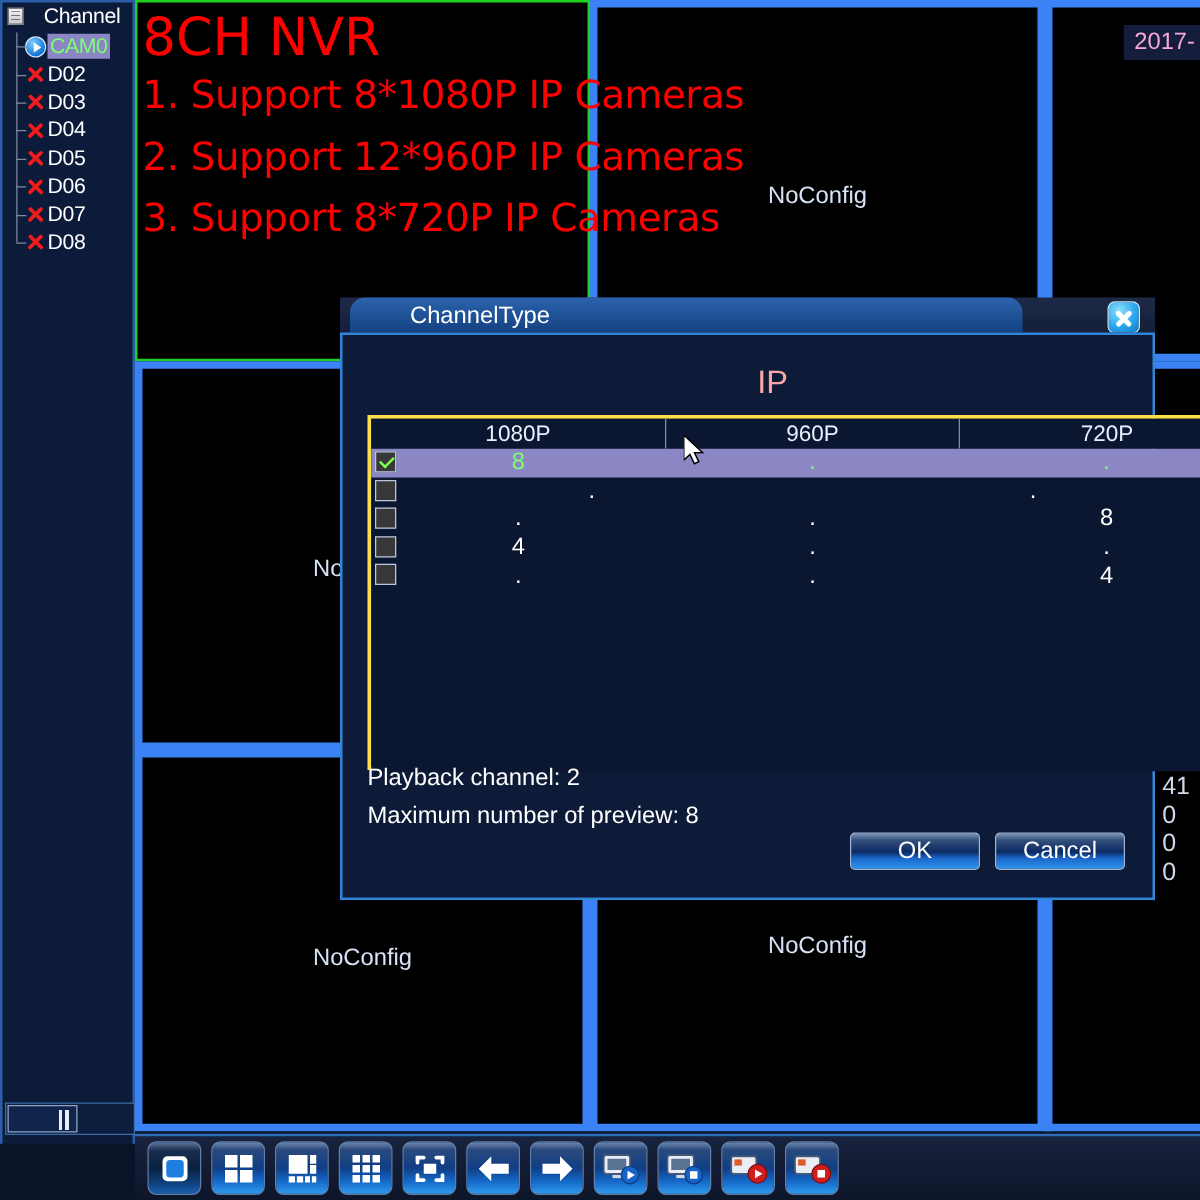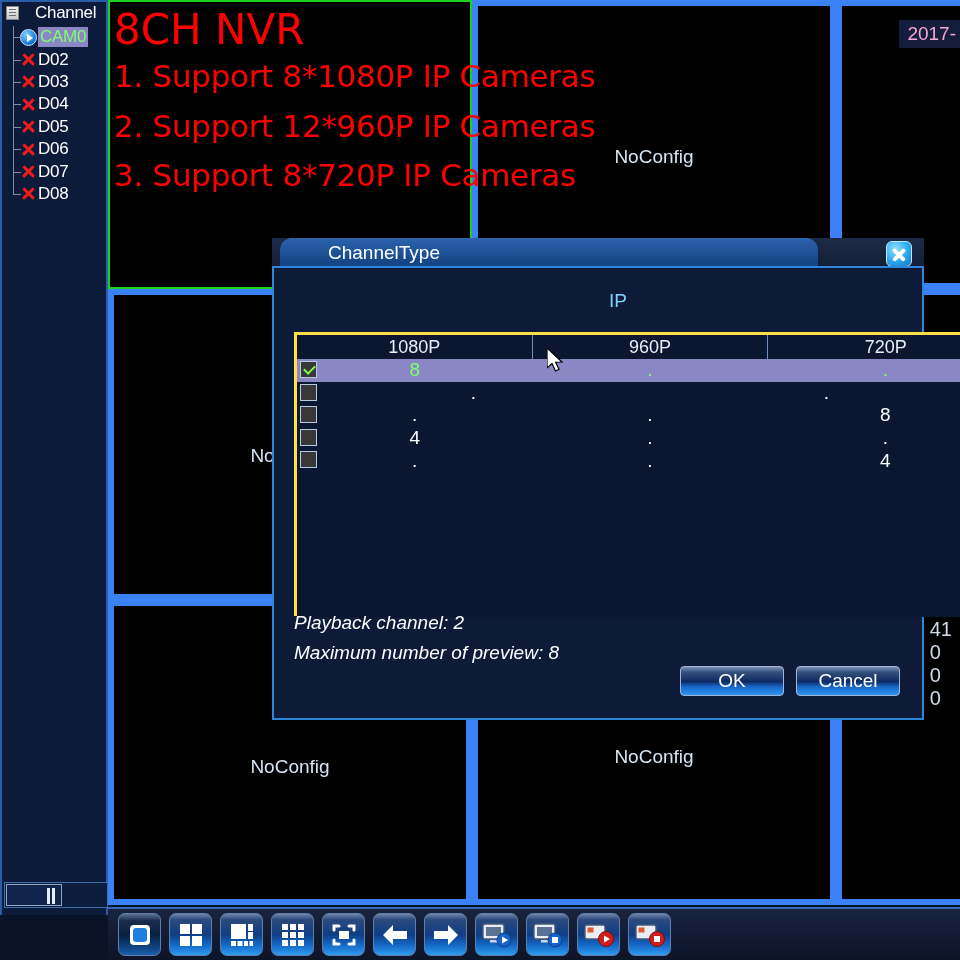--- a/index.html
+++ b/index.html
@@ -151,21 +151,21 @@
   }
   #dlg-close::before{ transform:rotate(45deg); }
   #dlg-close::after{ transform:rotate(-45deg); }
 
   #dlg-body{
     position:absolute; left:0; top:28px; width:652px; height:454px;
     background:#0e1b38; border:2px solid #2f86d8;
   }
   #dlg-subtitle{
     position:absolute; left:0; top:22px; width:100%; text-align:center;
-    font-size:19px; color:#7dd3fc;padding-left:40px;
+    font-size:26px; color:#fca5a5;padding-left:40px;
   }
   #table-wrap{
     position:absolute; left:20px; top:64px; width:712px; height:284px;
     border:3px solid #fde047;
   }
   #table-head{ display:flex; height:24px; background:#0b1730; }
   #table-head .th{
     flex:1; display:flex; align-items:center; justify-content:center;
     color:#e8eefb; font-size:18px; border-right:1px solid #6f8fc4;
   }
@@ -184,21 +184,21 @@
     border-left:2.4px solid #7dff4e; border-bottom:2.4px solid #7dff4e;
     transform:rotate(-45deg);
   }
   .tcell{
     flex:1; text-align:center; font-size:19px; color:#ffffff;
     line-height:22px; white-space:nowrap;
   }
   .trow.selected .tcell{ color:#7dff6e; }
   .tcell.dot{ font-size:19px; }
 
-  #info-lines{ position:absolute; left:20px; top:340px; font-size:19px; line-height:30px; color:#ffffff;font-style:italic; }
+  #info-lines{ position:absolute; left:20px; top:340px; font-size:19px; line-height:30px; color:#ffffff; }
   #dlg-buttons{ position:absolute; right:22px; bottom:22px; display:flex; gap:12px; }
   .dbtn{
     width:104px; height:30px; border-radius:4px;
     background:linear-gradient(#7d93b8 0%,#35517d 18%,#0b2a63 52%,#1a66c8 70%,#2f95ef 100%);
     border:1px solid #9fb6d6;
     display:flex; align-items:center; justify-content:center;
     color:#ffffff; font-size:19px; cursor:pointer;
   }
 
   

